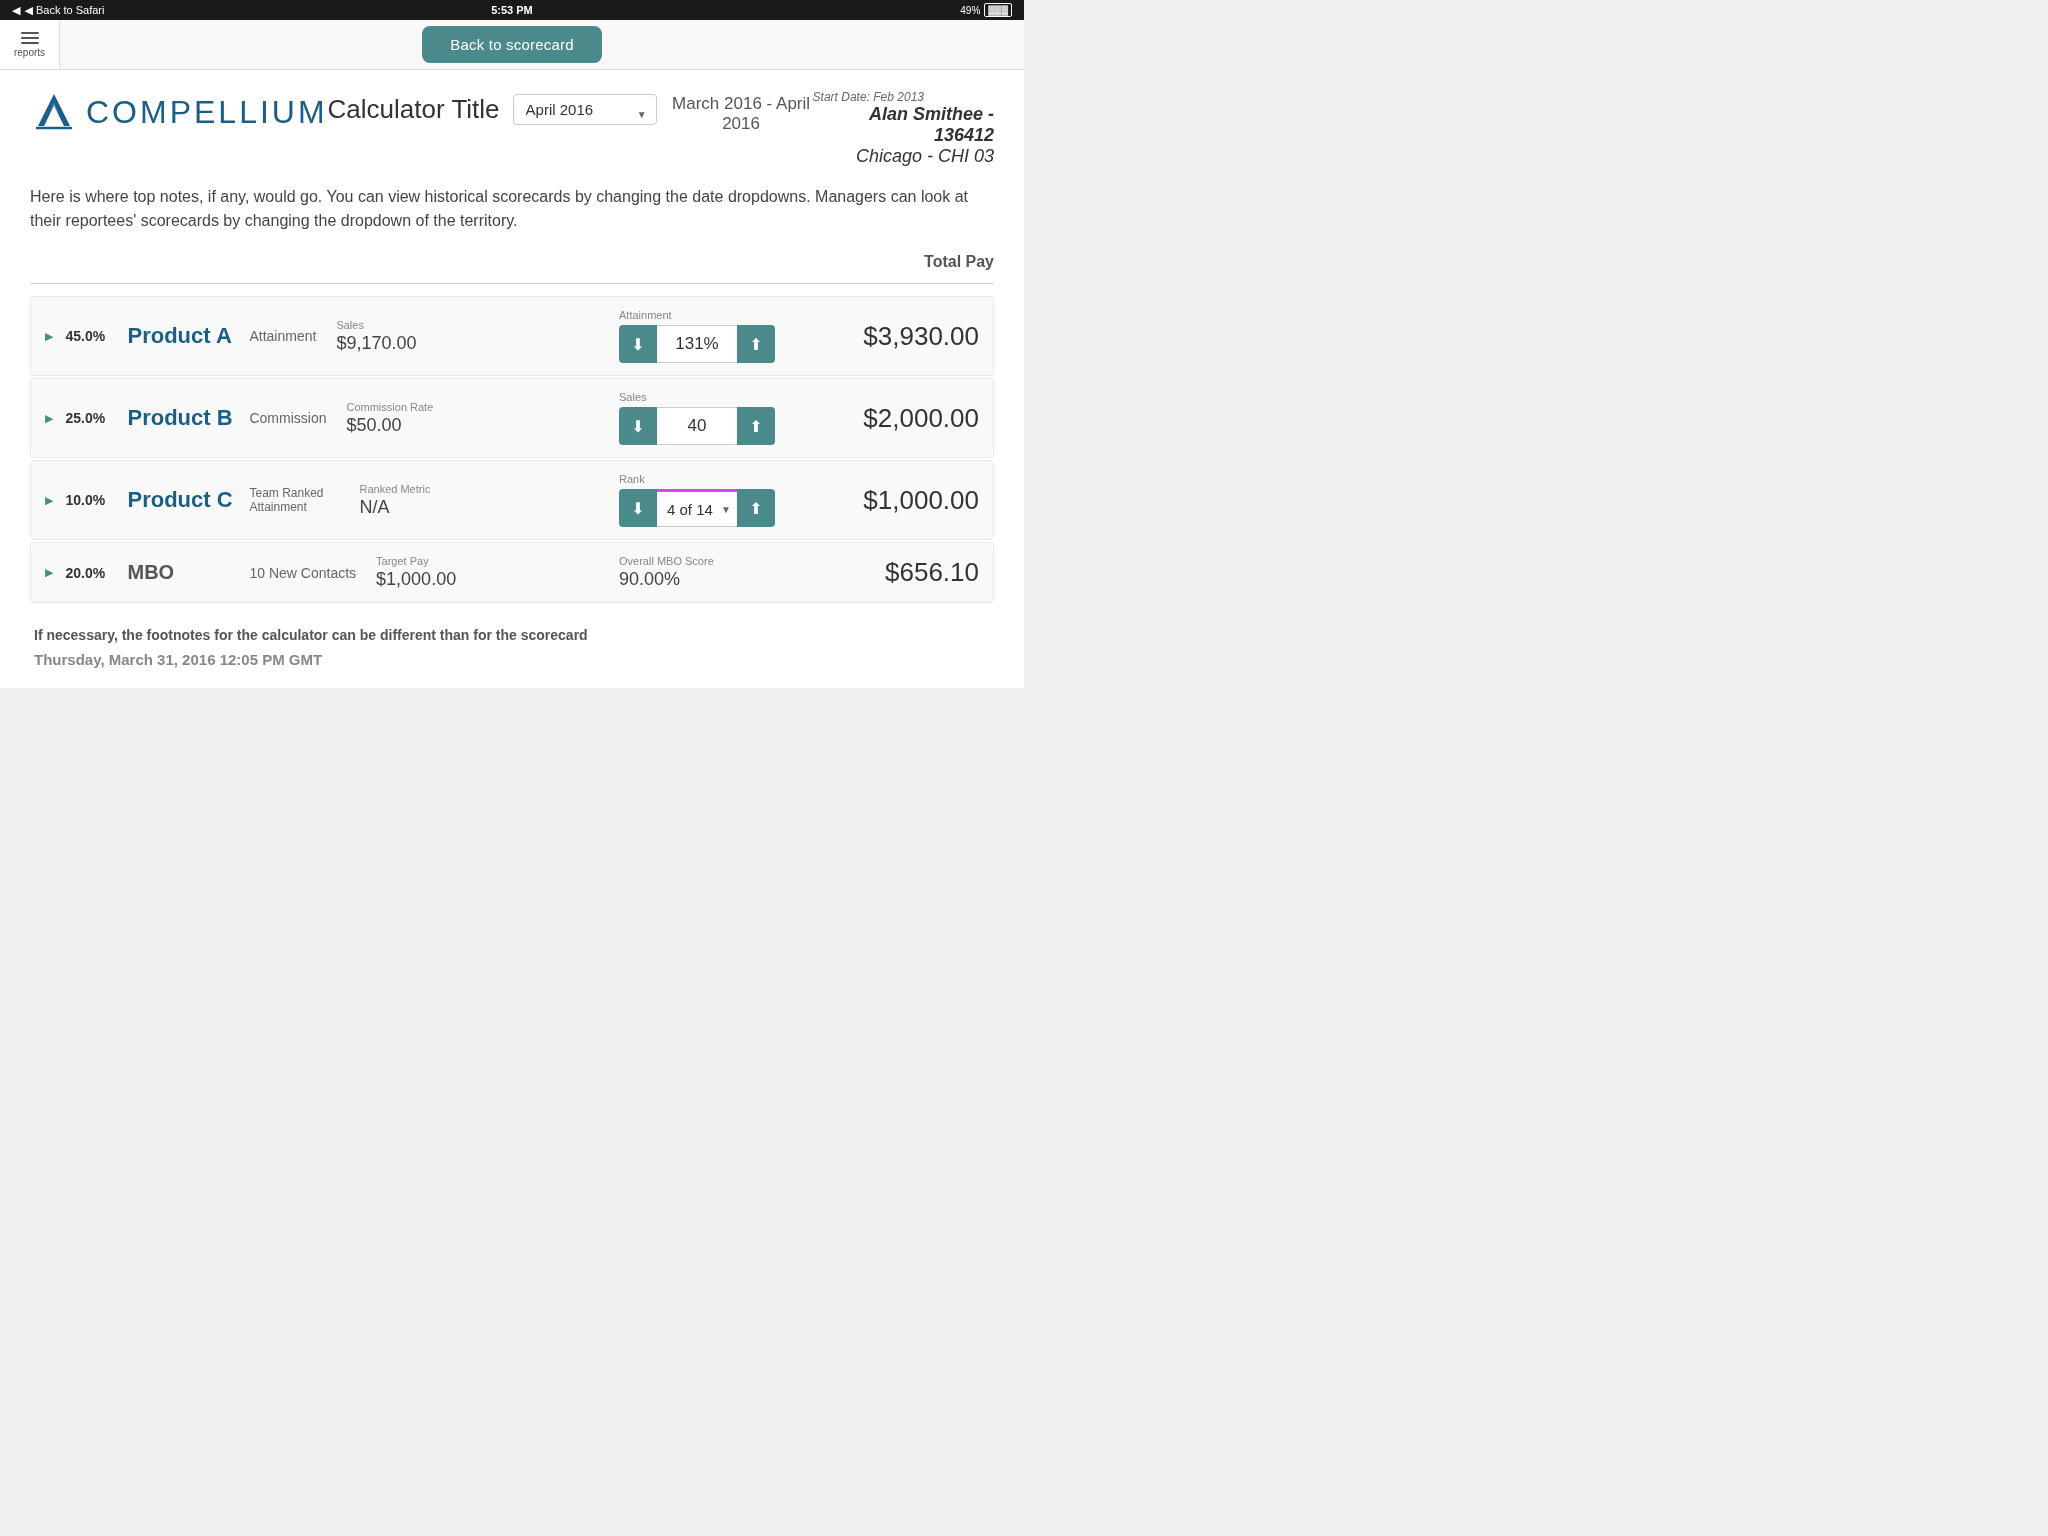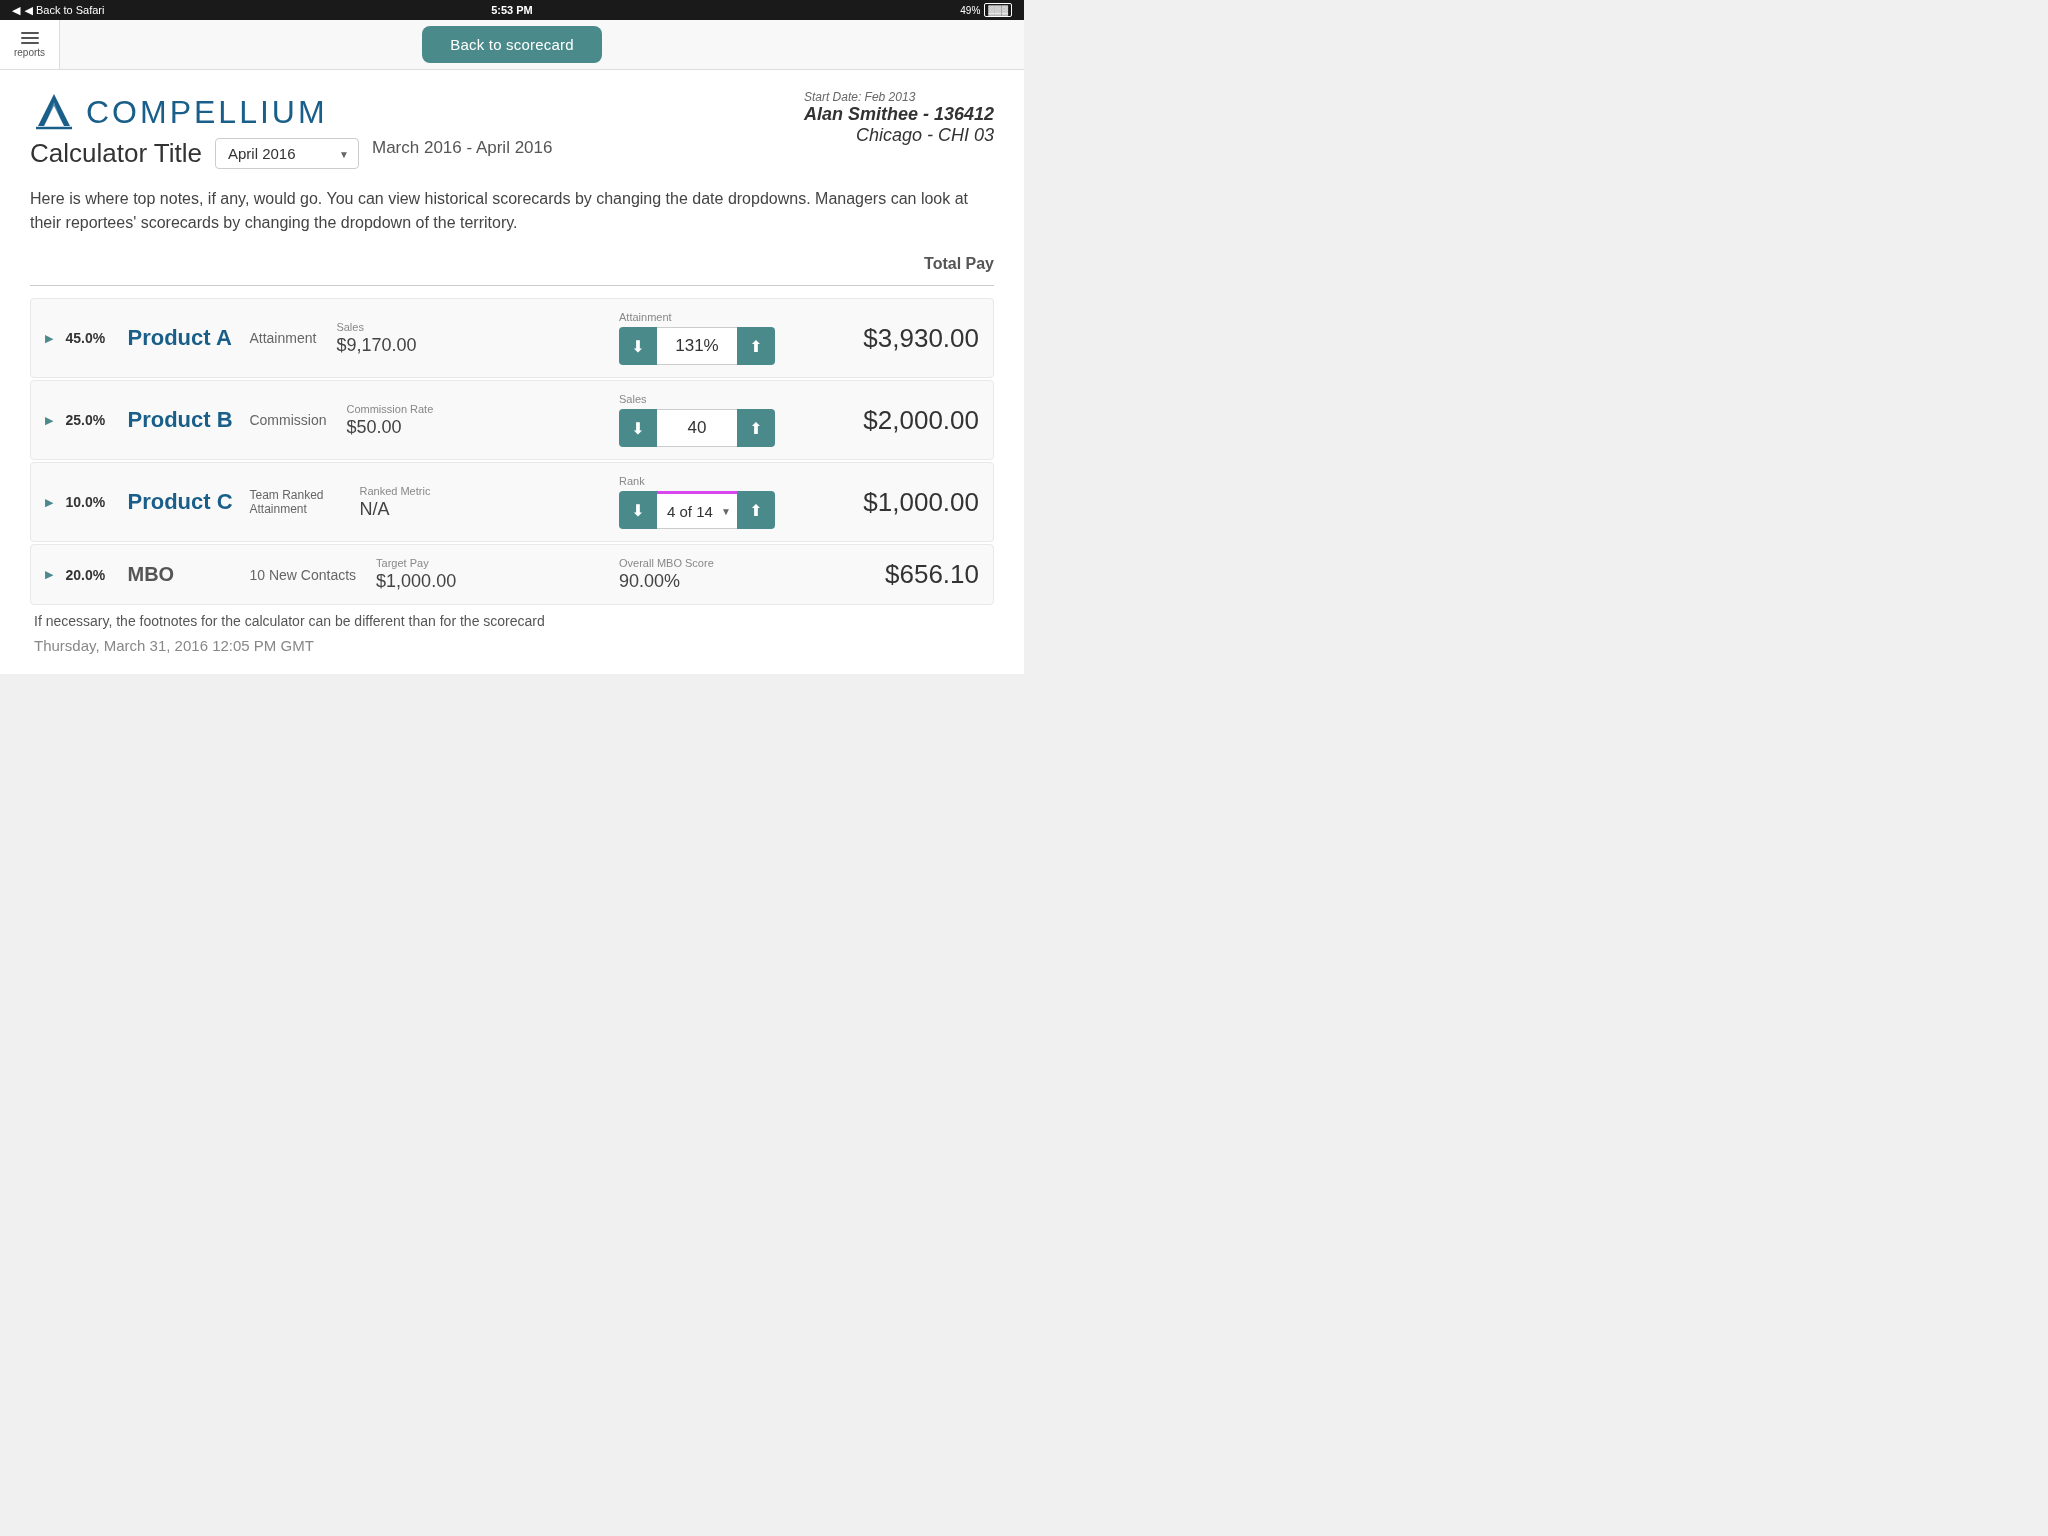--- a/index.html
+++ b/index.html
@@ -92,21 +92,20 @@
     
     .header-section {
       display: flex;
       justify-content: space-between;
       align-items: flex-start;
       margin-bottom: 10px;
     }
 
     .logo-area {
       display: flex;
-      flex-direction: column;
     }
 
     .logo-row {
       display: flex;
       align-items: center;
       gap: 8px;
     }
 
     .logo-svg {
       width: 48px;
@@ -341,22 +340,23 @@
       margin-left: auto;
     }
 
     .mbo-score-group {
       min-width: 220px;
       margin-left: 10px;
     }
 
     
     .footer-section {
-      margin-top: 8px;
+      margin-top: 24px;
       padding: 0 4px;
+      font-weight: bold;
     }
 
     .footnote-text {
       font-size: 14px;
       color: #555;
       margin-bottom: 8px;
     }
 
     .timestamp {
       font-size: 15px;

